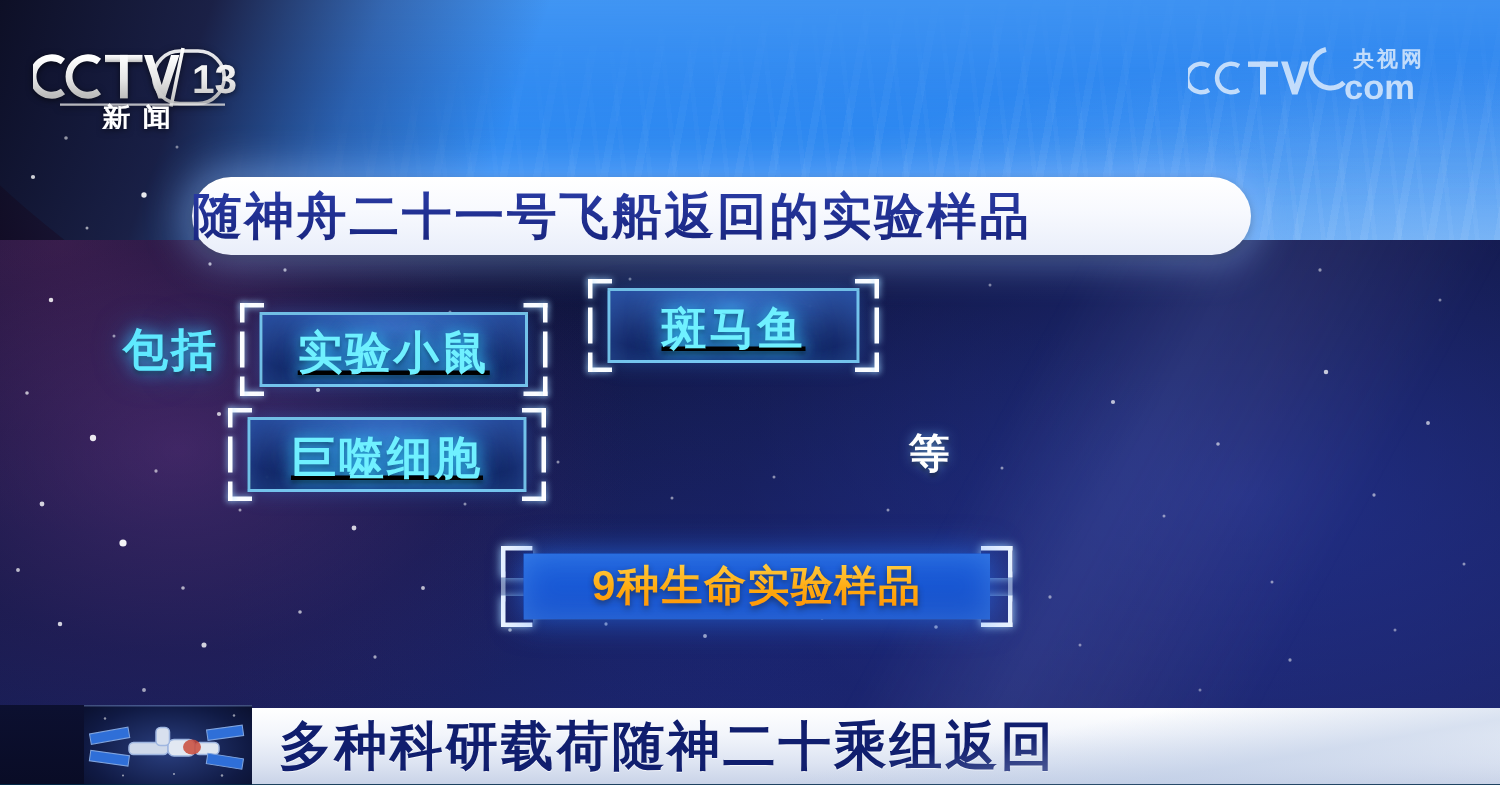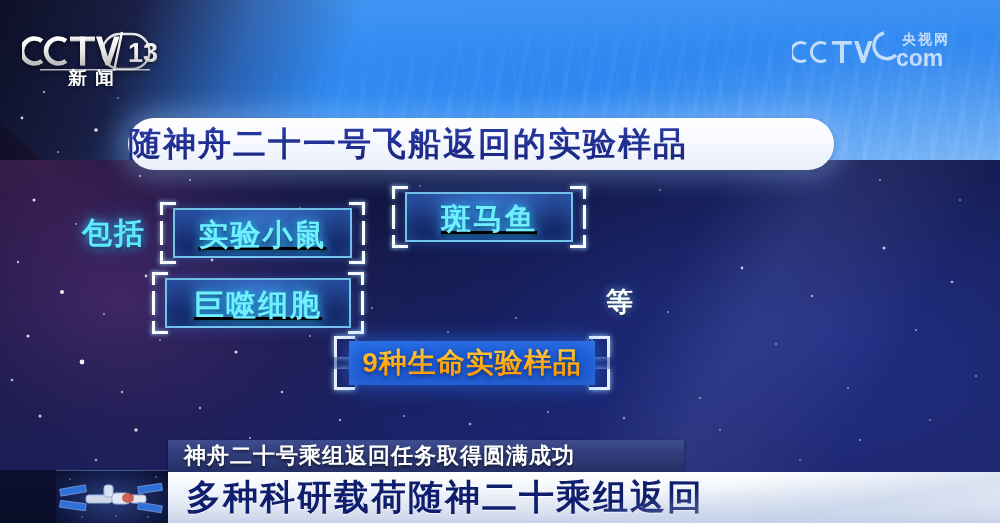--- a/index.html
+++ b/index.html
@@ -156,21 +156,21 @@
   }
   .chip .inner span{
     font-size:30px;font-weight:bold;letter-spacing:2px;
     color:#6ff0ff;
     text-shadow:0 0 10px rgba(60,205,255,.95), 0 0 24px rgba(30,150,255,.6), 0 2px 3px rgba(0,5,25,.8);
     white-space:nowrap;
   }
 
   
   .hl-wrap{
-    position:absolute;left:334px;top:336px;width:276px;height:54px;
+    position:absolute;left:334px;top:364px;width:341px;height:54px;
   }
   .hl-wrap .c{
     position:absolute;width:18px;height:18px;
     border:3px solid #eef6ff;
     box-shadow:0 0 6px rgba(170,220,255,.9);
   }
   .hl-wrap .c.tl{left:0;top:0;border-right:none;border-bottom:none;}
   .hl-wrap .c.tr{right:0;top:0;border-left:none;border-bottom:none;}
   .hl-wrap .c.bl{left:0;bottom:0;border-right:none;border-top:none;}
   .hl-wrap .c.br{right:0;bottom:0;border-left:none;border-top:none;}
@@ -461,21 +461,18 @@
       <g fill="#ffffff" opacity=".55">
         <circle cx="14" cy="8" r=".8"></circle>
           <circle cx="92" cy="46" r=".8"></circle>
           <circle cx="60" cy="45" r=".7"></circle>
         <circle cx="26" cy="46" r=".7"></circle>
           <circle cx="100" cy="6" r=".8"></circle>
       </g>
     </svg>
   </div>
 
-  <div class="lt-sub">
-    <span>神舟二十号乘组返回任务取得圆满成功</span>
-  </div>
   <div class="lt-main">
     <span>多种科研载荷随神二十乘组返回</span>
   </div>
   <div class="lt-sheen"></div>
 
 </div>
 
 </body></html>

